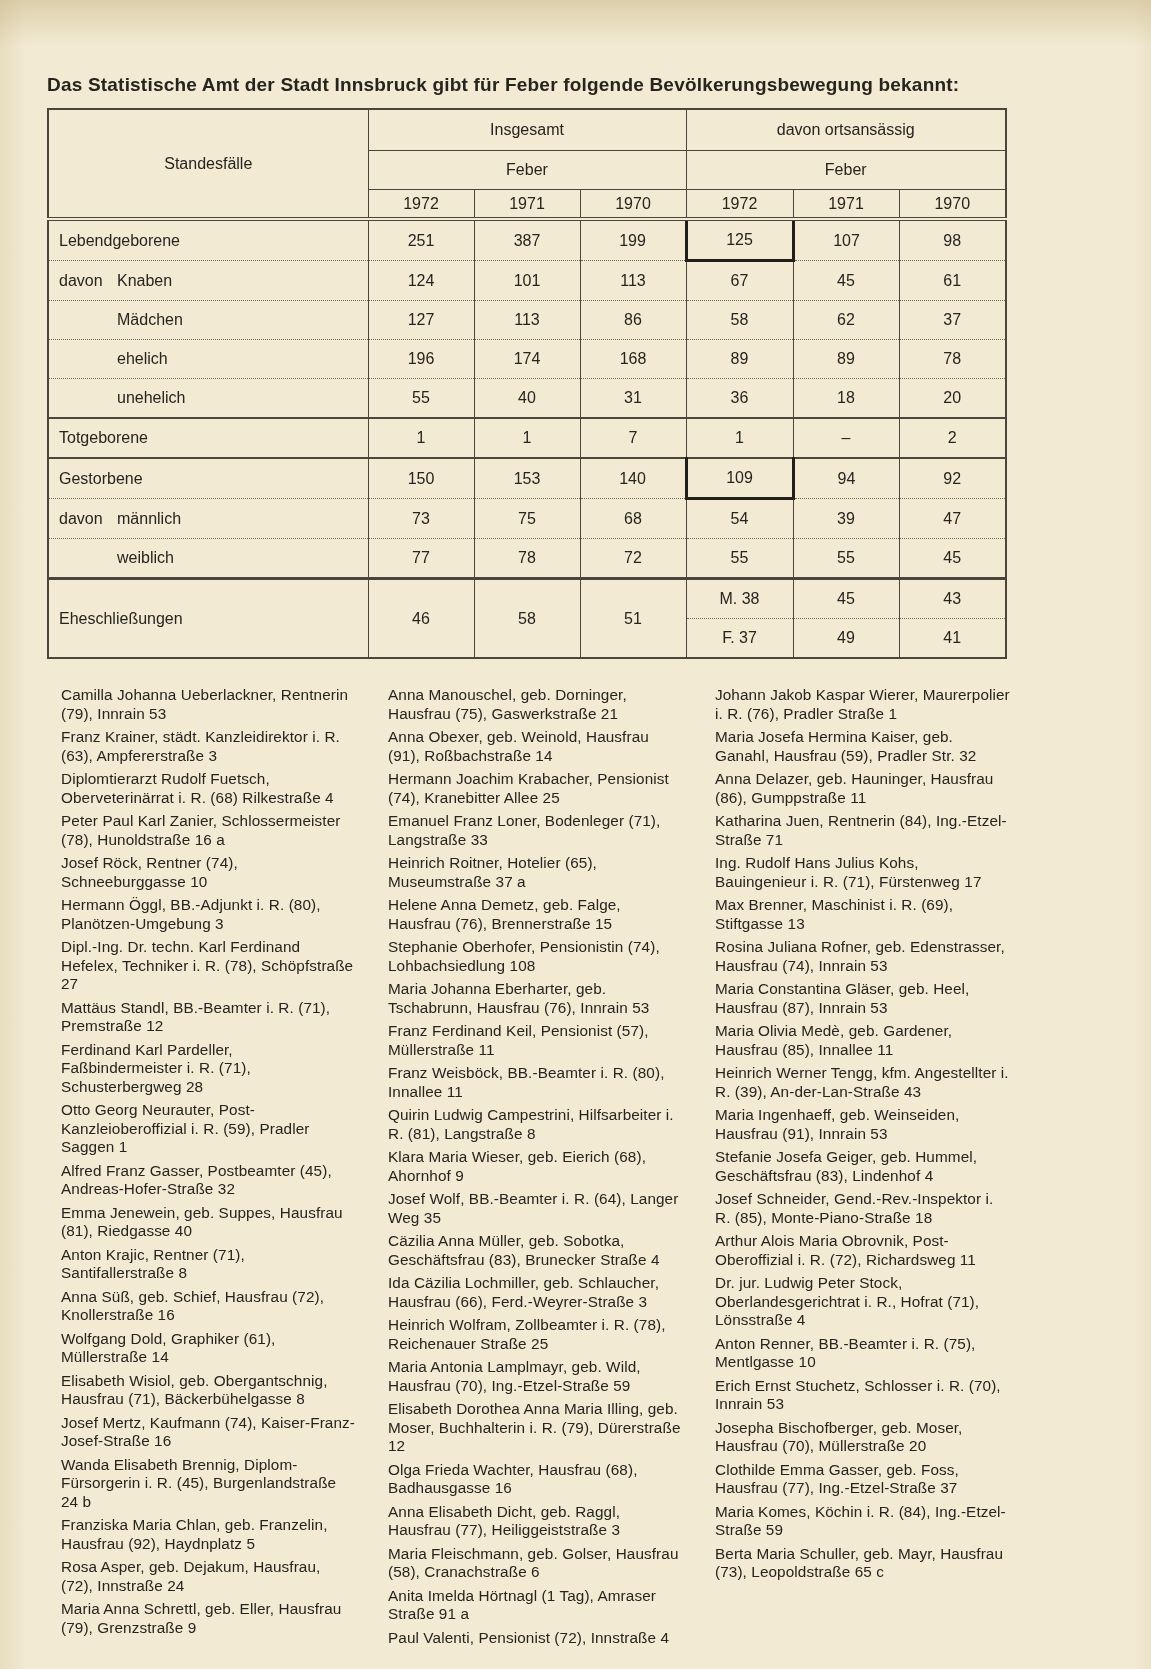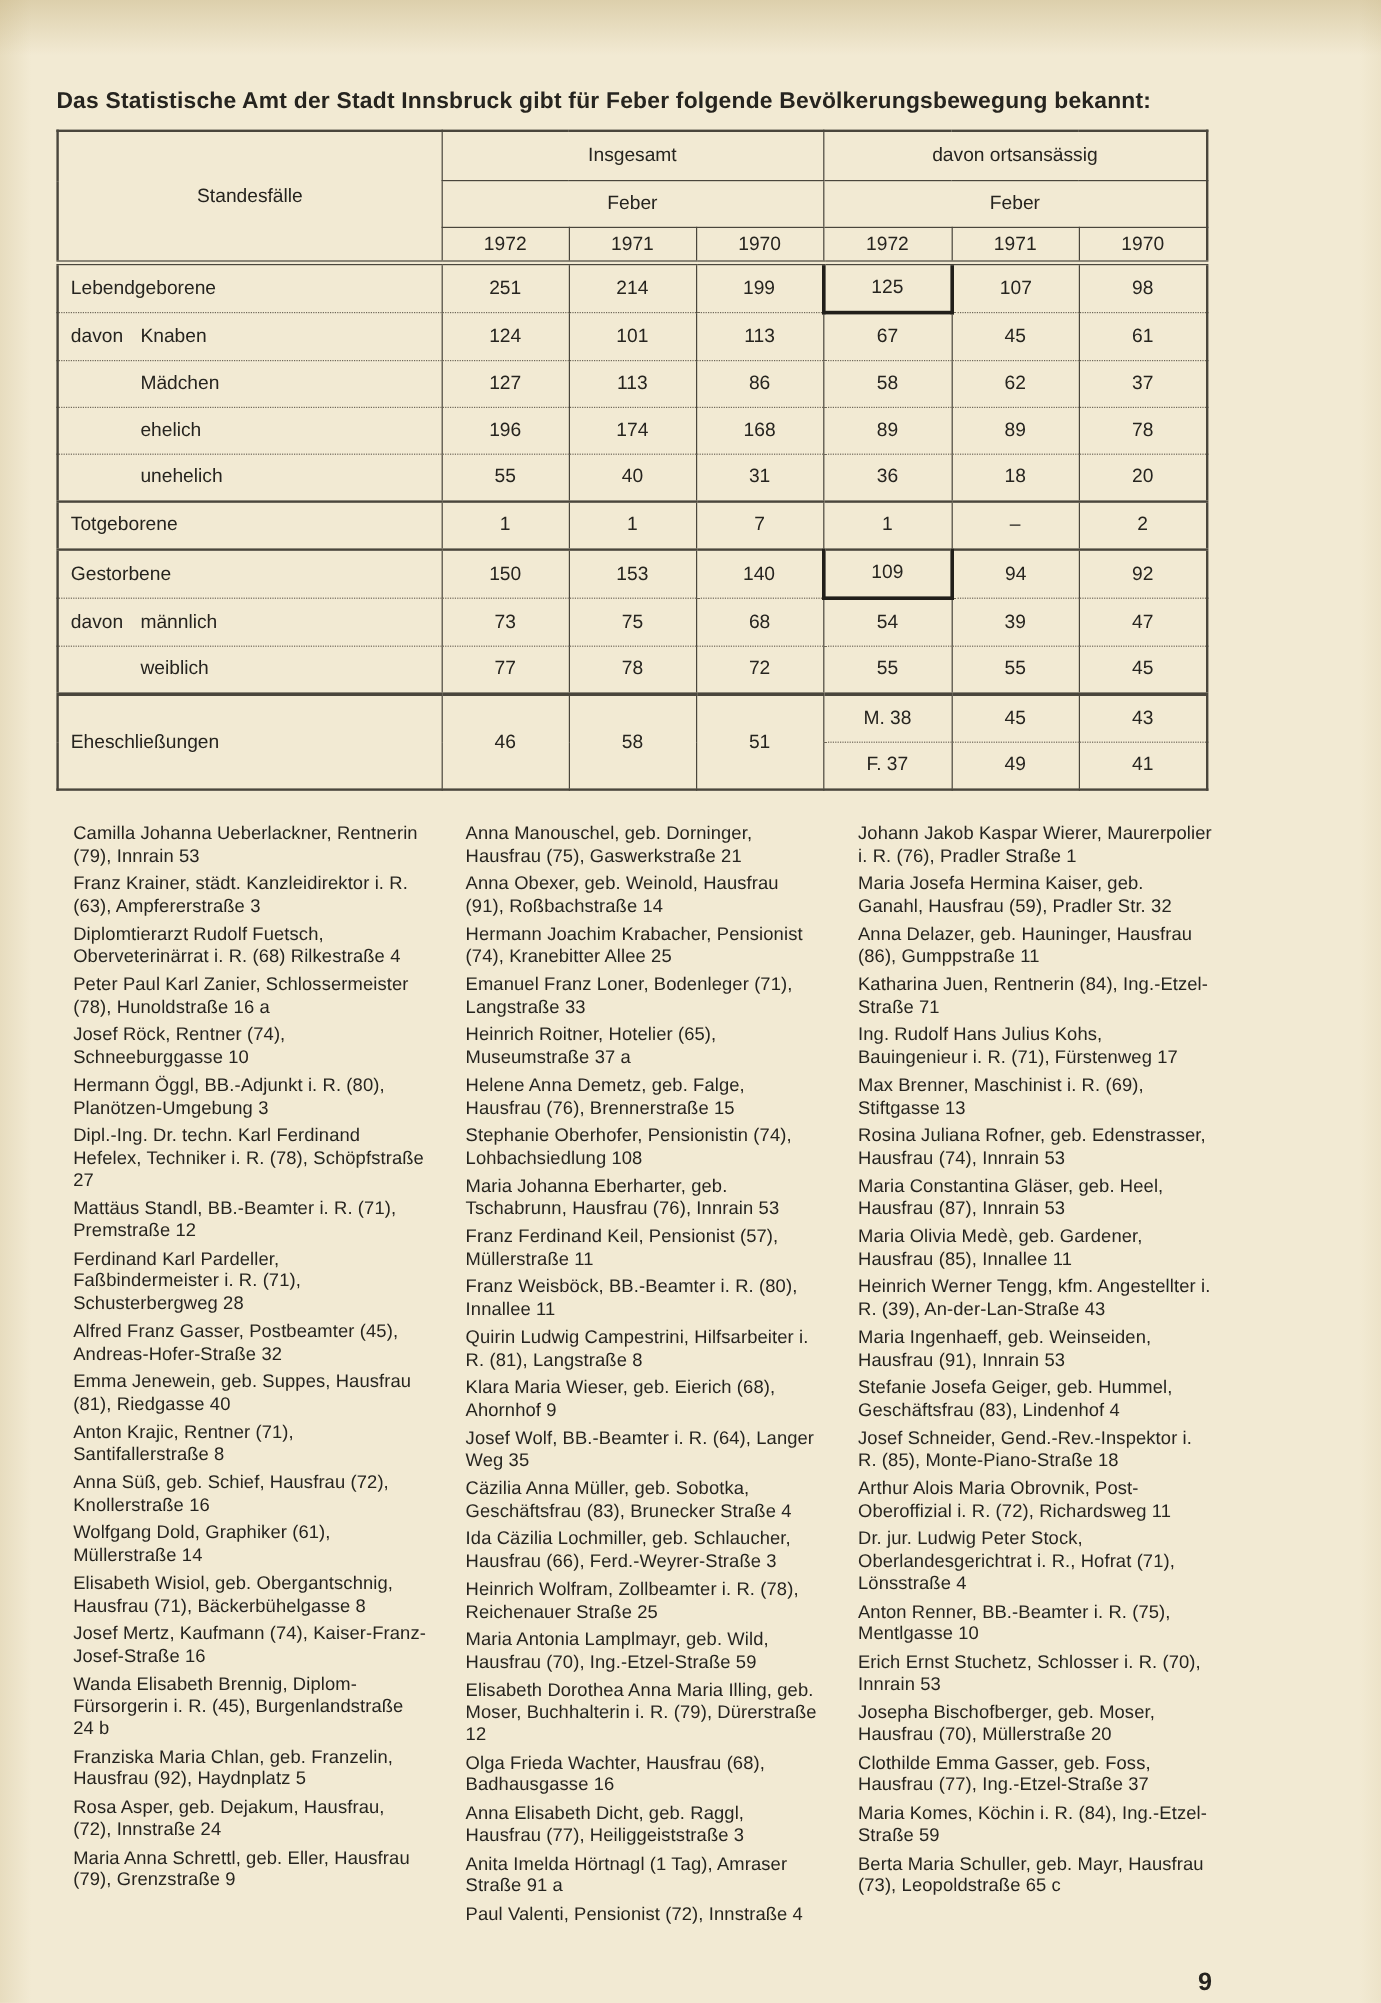--- a/index.html
+++ b/index.html
@@ -74,21 +74,21 @@
         <th class="year-h">1970</th>
         <th class="year-h">1972</th>
         <th class="year-h">1971</th>
         <th class="year-h">1970</th>
       </tr>
     </thead>
     <tbody>
         <tr class="sep-none">
           <td class="label-cell"><span>Lebendgeborene</span></td>
           <td>251</td>
-          <td>214</td>
+          <td>387</td>
           <td>199</td>
           <td class="boxed">125</td>
           <td>107</td>
           <td>98</td>
         </tr>
         <tr class="sep-dotted">
           <td class="label-cell"><span class="prefix">davon</span><span>Knaben</span></td>
           <td>124</td>
           <td>101</td>
           <td>113</td>
@@ -180,20 +180,21 @@
     <div class="namecol">
         <p>Camilla Johanna Ueberlackner, Rentnerin (79), Innrain 53</p>
         <p>Franz Krainer, städt. Kanzleidirektor i. R. (63), Ampfererstraße 3</p>
         <p>Diplomtierarzt Rudolf Fuetsch, Oberveterinärrat i. R. (68) Rilkestraße 4</p>
         <p>Peter Paul Karl Zanier, Schlossermeister (78), Hunoldstraße 16 a</p>
         <p>Josef Röck, Rentner (74), Schneeburggasse 10</p>
         <p>Hermann Öggl, BB.-Adjunkt i. R. (80), Planötzen-Umgebung 3</p>
         <p>Dipl.-Ing. Dr. techn. Karl Ferdinand Hefelex, Techniker i. R. (78), Schöpfstraße 27</p>
         <p>Mattäus Standl, BB.-Beamter i. R. (71), Premstraße 12</p>
         <p>Ferdinand Karl Pardeller, Faßbindermeister i. R. (71), Schusterbergweg 28</p>
+        <p>Otto Georg Neurauter, Post-Kanzleioberoffizial i. R. (59), Pradler Saggen 1</p>
         <p>Alfred Franz Gasser, Postbeamter (45), Andreas-Hofer-Straße 32</p>
         <p>Emma Jenewein, geb. Suppes, Hausfrau (81), Riedgasse 40</p>
         <p>Anton Krajic, Rentner (71), Santifallerstraße 8</p>
         <p>Anna Süß, geb. Schief, Hausfrau (72), Knollerstraße 16</p>
         <p>Wolfgang Dold, Graphiker (61), Müllerstraße 14</p>
         <p>Elisabeth Wisiol, geb. Obergantschnig, Hausfrau (71), Bäckerbühelgasse 8</p>
         <p>Josef Mertz, Kaufmann (74), Kaiser-Franz-Josef-Straße 16</p>
         <p>Wanda Elisabeth Brennig, Diplom-Fürsorgerin i. R. (45), Burgenlandstraße 24 b</p>
         <p>Franziska Maria Chlan, geb. Franzelin, Hausfrau (92), Haydnplatz 5</p>
         <p>Rosa Asper, geb. Dejakum, Hausfrau, (72), Innstraße 24</p>
@@ -213,20 +214,21 @@
         <p>Quirin Ludwig Campestrini, Hilfsarbeiter i. R. (81), Langstraße 8</p>
         <p>Klara Maria Wieser, geb. Eierich (68), Ahornhof 9</p>
         <p>Josef Wolf, BB.-Beamter i. R. (64), Langer Weg 35</p>
         <p>Cäzilia Anna Müller, geb. Sobotka, Geschäftsfrau (83), Brunecker Straße 4</p>
         <p>Ida Cäzilia Lochmiller, geb. Schlaucher, Hausfrau (66), Ferd.-Weyrer-Straße 3</p>
         <p>Heinrich Wolfram, Zollbeamter i. R. (78), Reichenauer Straße 25</p>
         <p>Maria Antonia Lamplmayr, geb. Wild, Hausfrau (70), Ing.-Etzel-Straße 59</p>
         <p>Elisabeth Dorothea Anna Maria Illing, geb. Moser, Buchhalterin i. R. (79), Dürerstraße 12</p>
         <p>Olga Frieda Wachter, Hausfrau (68), Badhausgasse 16</p>
         <p>Anna Elisabeth Dicht, geb. Raggl, Hausfrau (77), Heiliggeiststraße 3</p>
+        <p>Maria Fleischmann, geb. Golser, Hausfrau (58), Cranachstraße 6</p>
         <p>Anita Imelda Hörtnagl (1 Tag), Amraser Straße 91 a</p>
         <p>Paul Valenti, Pensionist (72), Innstraße 4</p>
       </div>
     <div class="namecol">
         <p>Johann Jakob Kaspar Wierer, Maurerpolier i. R. (76), Pradler Straße 1</p>
         <p>Maria Josefa Hermina Kaiser, geb. Ganahl, Hausfrau (59), Pradler Str. 32</p>
         <p>Anna Delazer, geb. Hauninger, Hausfrau (86), Gumppstraße 11</p>
         <p>Katharina Juen, Rentnerin (84), Ing.-Etzel-Straße 71</p>
         <p>Ing. Rudolf Hans Julius Kohs, Bauingenieur i. R. (71), Fürstenweg 17</p>
         <p>Max Brenner, Maschinist i. R. (69), Stiftgasse 13</p>

